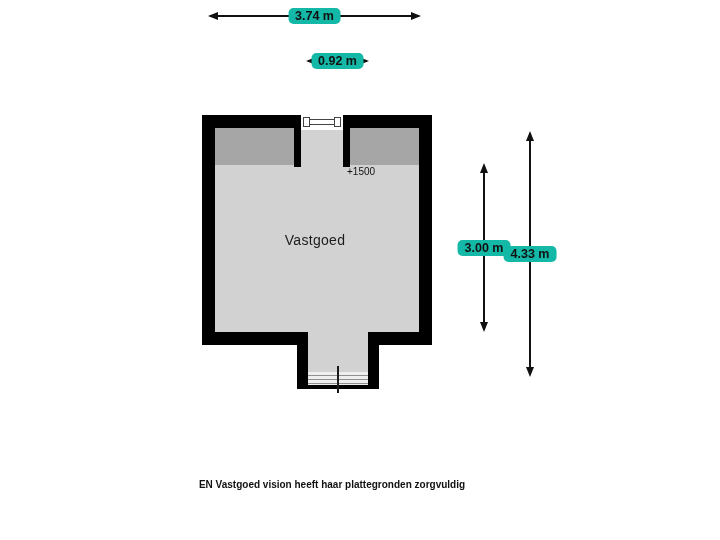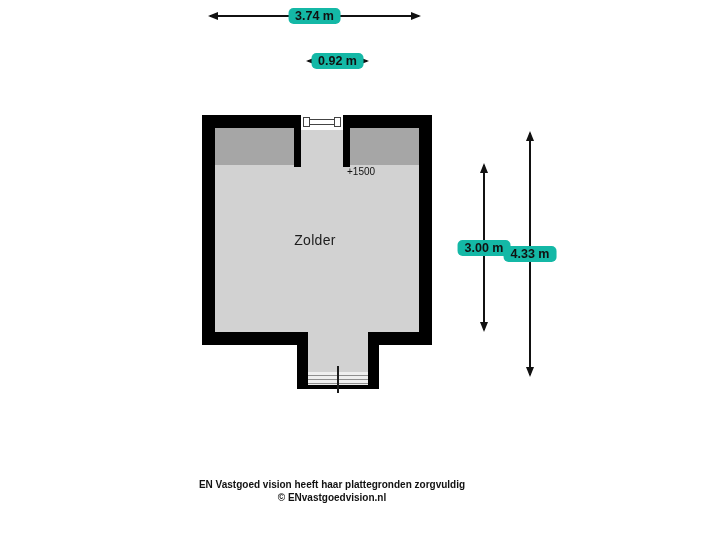--- a/index.html
+++ b/index.html
@@ -68,33 +68,32 @@
     <span class="w-cap-l"></span>
     <span class="w-cap-r"></span>
   </div>
 
   <div class="abs" id="protrusion"></div>
   <div class="abs" id="stair-opening"></div>
   <div class="abs" id="stairs"></div>
   <div class="abs" id="stair-line"></div>
 
   <div class="abs" id="level-marker">+1500</div>
-  <div class="abs" id="room-label">Zolder</div>
+  <div class="abs" id="room-label">Vastgoed</div>
 
   <div class="dim-h" id="dim-width-total">
     <span class="dim-label">3.74 m</span>
   </div>
   <div class="dim-h" id="dim-width-stair">
     <span class="dim-label">0.92 m</span>
   </div>
   <div class="dim-v" id="dim-depth-inner">
     <span class="dim-label">3.00 m</span>
   </div>
   <div class="dim-v" id="dim-depth-total">
     <span class="dim-label">4.33 m</span>
   </div>
 
   <div class="abs" id="disclaimer">
     <div>EN Vastgoed vision heeft haar plattegronden zorgvuldig</div>
-    <div>© ENvastgoedvision.nl</div>
   </div>
 
 </div>
 
 </body></html>

